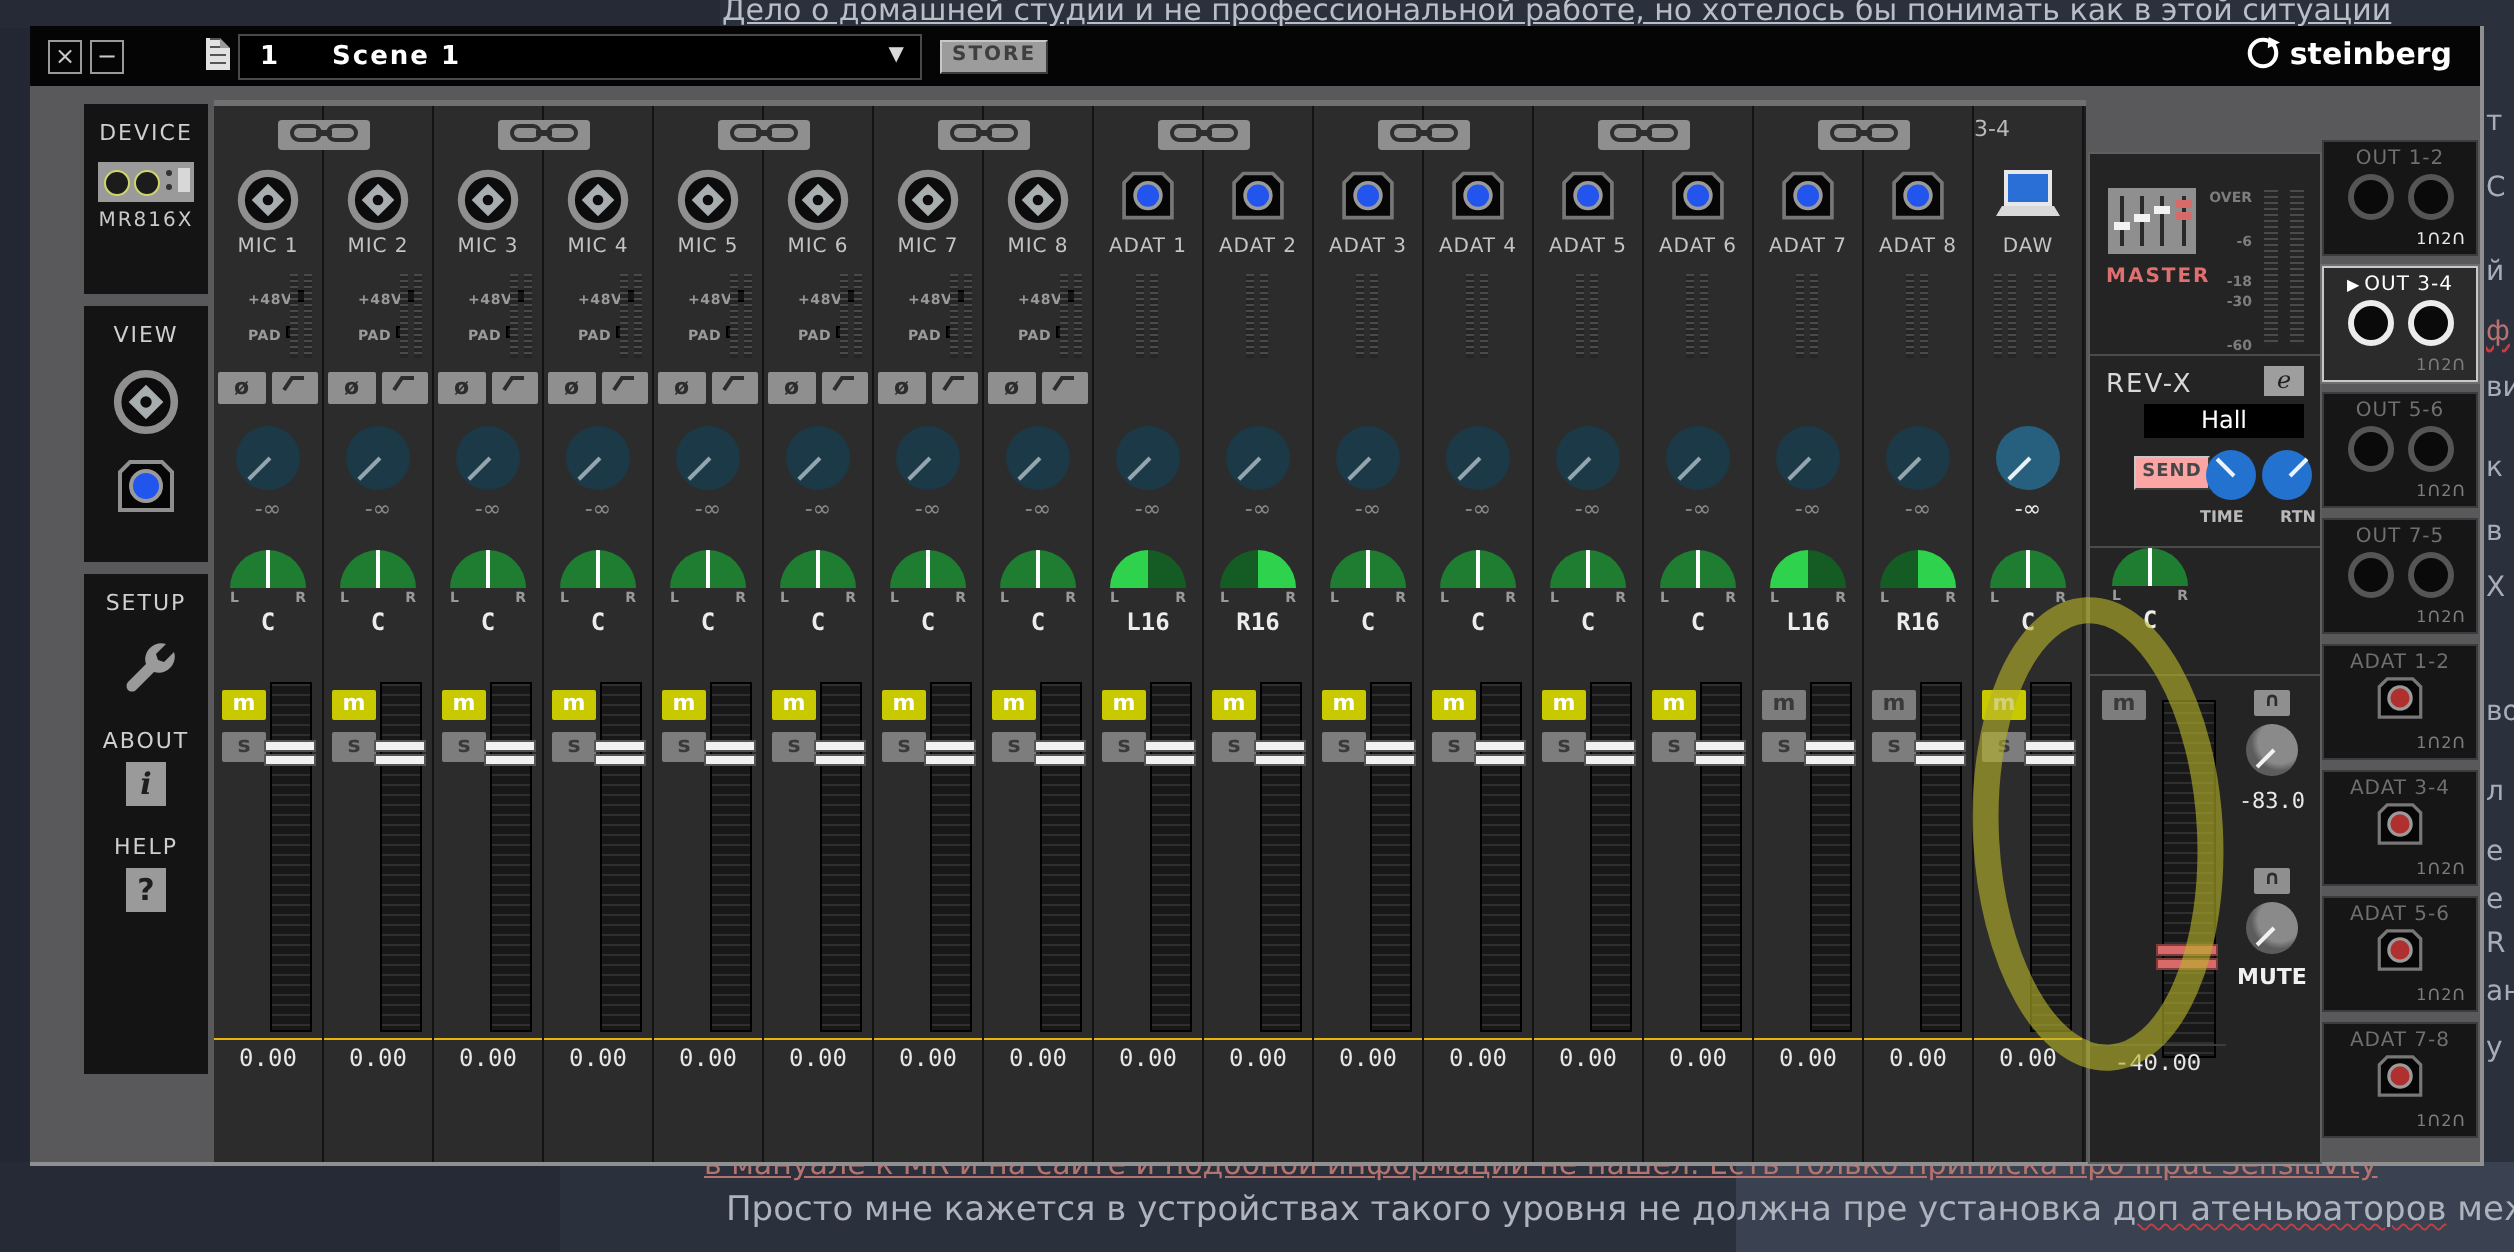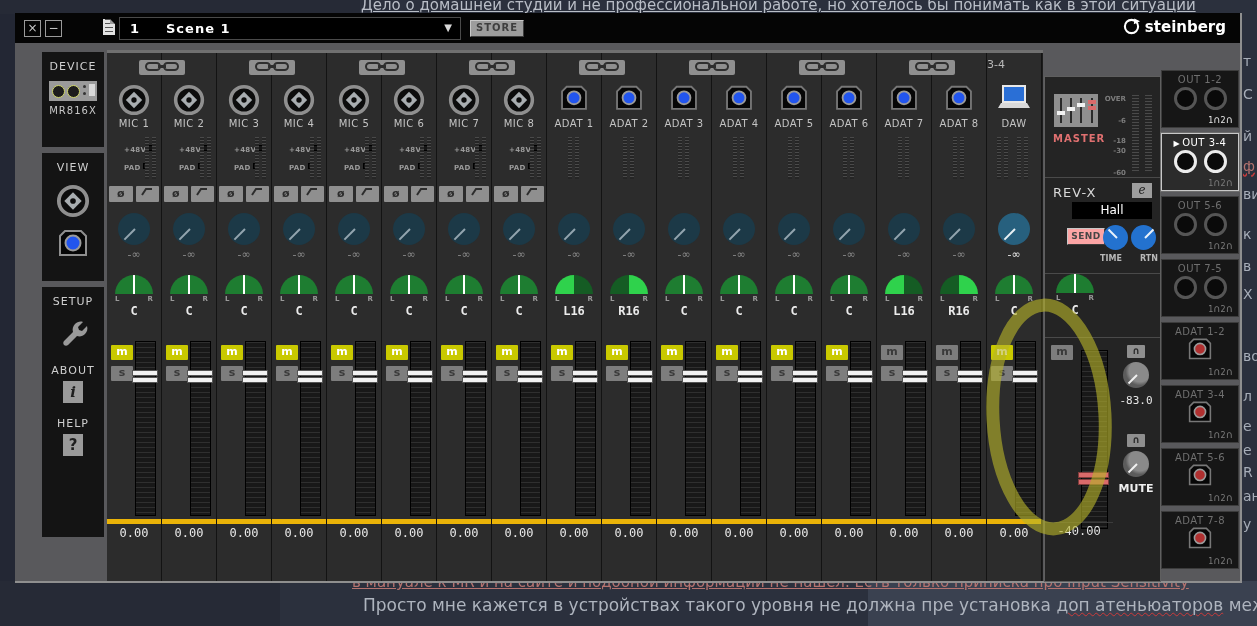--- a/index.html
+++ b/index.html
@@ -97,21 +97,21 @@
   .m-on{background:#c9c900;color:#fff;}
   .m-off{background:#7d7d7d;color:#3a3a3a;}
   .mbtn{top:292px;} .sbtn{top:313px;background:#7d7d7d;color:#3a3a3a;}
   .ftrack{position:absolute;left:28px;top:288px;width:19px;height:173px;background:#181818;
           border:1px solid #000;
           background-image:repeating-linear-gradient(to bottom,#2f2f2f 0 1px,#181818 1px 5px);}
   .fcap{position:absolute;left:25px;top:317px;width:26px;height:13px;}
   .fcap b{display:block;height:4px;background:#f2f2f2;border:1px solid #555;margin-bottom:1px;}
   .fcap.red b{background:#d96a6a;border-color:#803b3b;}
   .chval{position:absolute;top:466px;width:100%;text-align:center;color:#e8e8e8;font-size:12px;
-         font-family:"DejaVu Sans Mono",monospace;border-top:5px solid #eab308;padding-top:2px;}
+         font-family:"DejaVu Sans Mono",monospace;border-top:1px solid #eab308;padding-top:2px;}
   
   .master{position:absolute;left:1029px;top:63px;width:115px;height:504px;background:#242424;
           border:1px solid #5f5f5f;}
   .msec{position:absolute;left:0;width:100%;border-top:1px solid #4a4a4a;}
   .mixicon{position:absolute;left:9px;top:17px;width:44px;height:33px;background:#8f8f8f;}
   .mixicon span{position:absolute;top:4px;width:2px;height:25px;background:#2a2a2a;}
   .mixicon span:before{content:"";position:absolute;left:-3px;width:8px;height:4px;background:#f2f2f2;}
   .mixicon .s1{left:6px;} .mixicon .s1:before{top:13px;}
   .mixicon .s2{left:16px;} .mixicon .s2:before{top:9px;}
   .mixicon .s3{left:26px;} .mixicon .s3:before{top:5px;}

